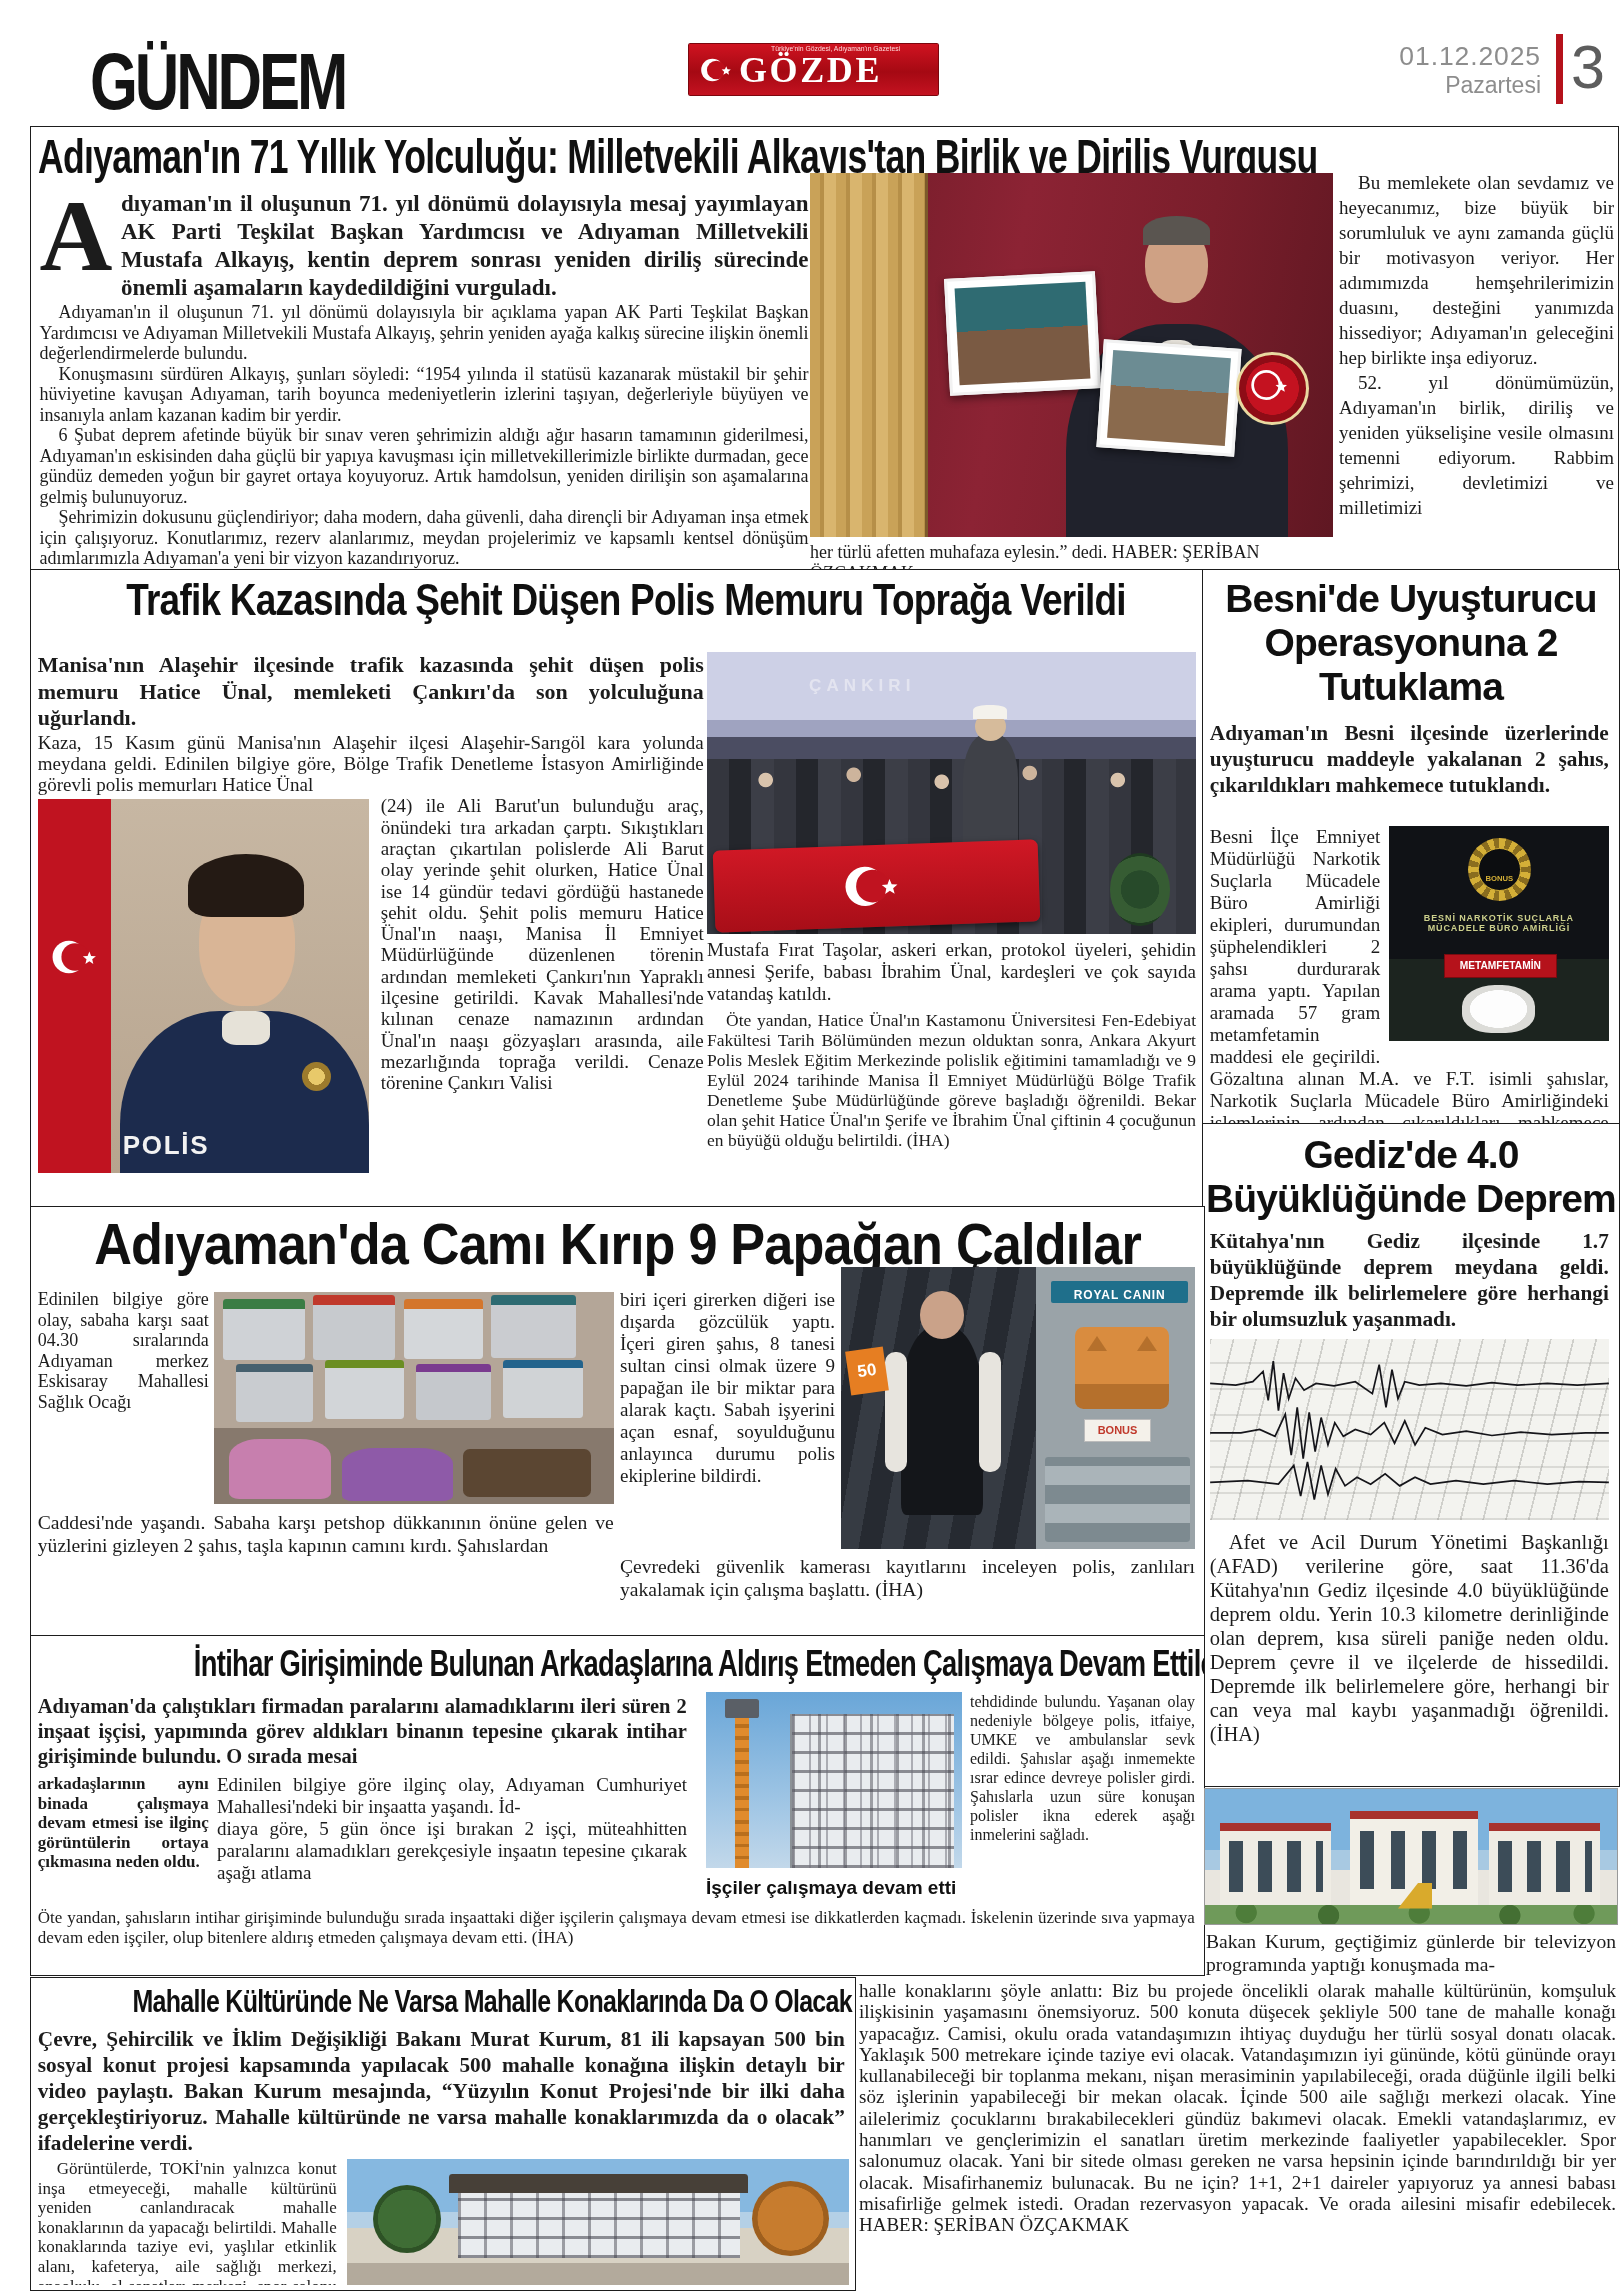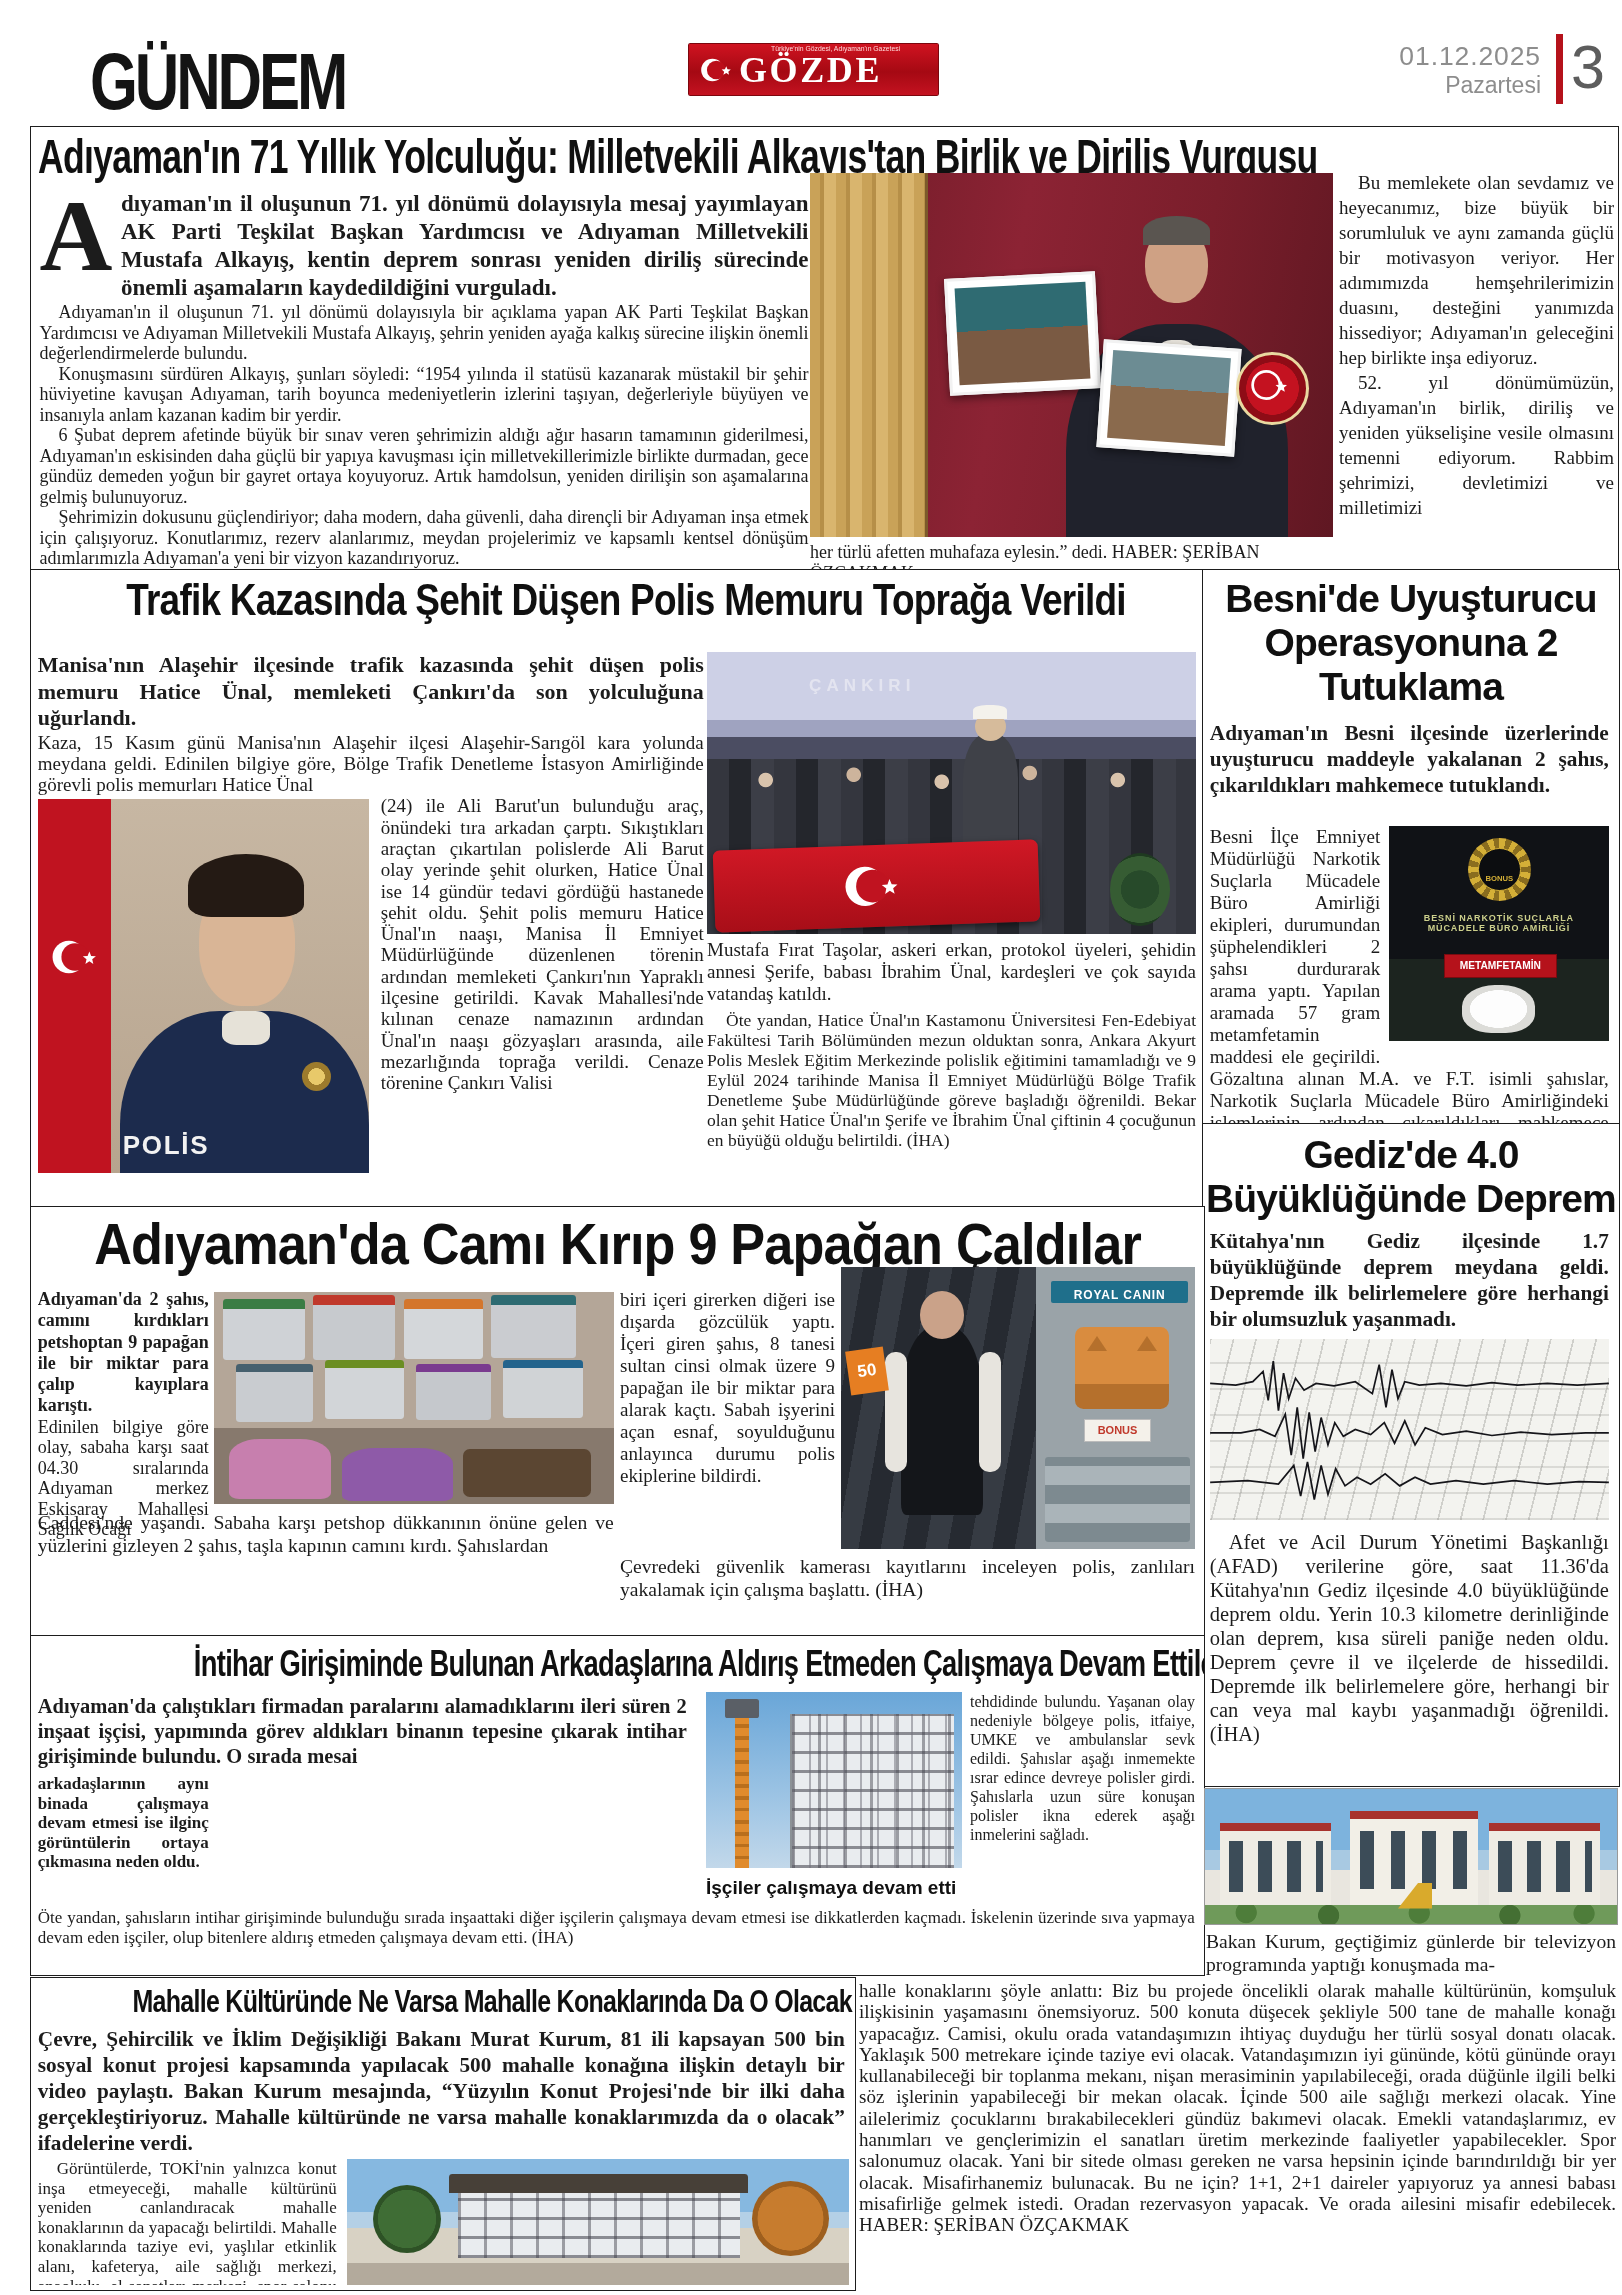--- a/index.html
+++ b/index.html
@@ -196,21 +196,20 @@
       </svg>
     </div>
     <p class="jp abs ind" style="left:6.8px;top:406px;width:399px;font-size:20.5px;line-height:24px;">Afet ve Acil Durum Yönetimi Başkanlığı (AFAD) verilerine göre, saat 11.36'da Kütahya'nın Gediz ilçesinde 4.0 büyüklüğünde deprem oldu. Yerin 10.3 kilometre derinliğinde olan deprem, kısa süreli paniğe neden oldu. Deprem çevre il ve ilçelerde de hissedildi. Depremde ilk belirlemelere göre, herhangi bir can veya mal kaybı yaşanmadığı öğrenildi. (İHA)</p>
   </div>
 
   <div class="box" style="left:30px;top:1206px;width:1173px;height:430px;">
     <div class="abs hl" style="left:0;top:3.4px;width:100%;text-align:center;font-size:58px;">
       <span class="cond" style="transform:scaleX(.9);">Adıyaman'da Camı Kırıp 9 Papağan Çaldılar</span>
     </div>
     <div class="abs" style="left:6.8px;top:82px;width:171px;height:256px;overflow:hidden;">
-      <p class="jp" style="font-size:18px;line-height:21.3px;font-weight:bold;">Adıyaman'da 2 şahıs, camını kırdıkları petshoptan 9 papağan ile bir miktar para çalıp kayıplara karıştı.</p>
       <p class="jp" style="font-size:18px;line-height:20.5px;">Edinilen bilgiye göre olay, sabaha karşı saat 04.30 sıralarında Adıyaman merkez Eskisaray Mahallesi Sağlık Ocağı</p>
     </div>
 
     <div class="photo ph-petshop" style="left:183px;top:85px;width:400px;height:212px;">
       <div class="abs" style="left:8.5px;top:6.8px;width:82px;height:51px;background:#cfd2d6;border-top:10.2px solid #3a7d44;border-radius:3.4px;"></div>
       <div class="abs" style="left:99px;top:3.4px;width:82px;height:55px;background:#c7cace;border-top:10.2px solid #c0392b;border-radius:3.4px;"></div>
       <div class="abs" style="left:190px;top:6.8px;width:79px;height:50px;background:#d4d7da;border-top:10.2px solid #d4762c;border-radius:3.4px;"></div>
       <div class="abs" style="left:277px;top:3.4px;width:85px;height:53px;background:#caccd0;border-top:10.2px solid #2e6b72;border-radius:3.4px;"></div>
       <div class="abs" style="left:22px;top:72px;width:77px;height:50px;background:#c9ccd0;border-top:8.5px solid #46606e;border-radius:3.4px;"></div>
       <div class="abs" style="left:111px;top:68px;width:79px;height:51px;background:#d2d5d8;border-top:8.5px solid #6b8e23;border-radius:3.4px;"></div>
@@ -251,20 +250,24 @@
   </div>
 
   <div class="box" style="left:30px;top:1635px;width:1173px;height:339px;">
     <div class="abs hl" style="left:0;top:6.8px;width:100%;text-align:center;font-size:36px;">
       <span class="cond" style="transform:scaleX(.76);">İntihar Girişiminde Bulunan Arkadaşlarına Aldırış Etmeden Çalışmaya Devam Ettiler</span>
     </div>
     <p class="jp abs" style="left:6.8px;top:58px;width:649px;font-size:20.5px;line-height:25px;font-weight:bold;">Adıyaman'da çalıştıkları firmadan paralarını alamadıklarını ileri süren 2 inşaat işçisi, yapımında görev aldıkları binanın tepesine çıkarak intihar girişiminde bulundu. O sırada mesai</p>
     <div class="abs" style="left:6.8px;top:138px;width:171px;height:125px;overflow:hidden;">
       <p class="jp" style="font-size:17px;line-height:19.6px;font-weight:bold;">arkadaşlarının aynı binada çalışmaya devam etmesi ise ilginç görüntülerin ortaya çıkmasına neden oldu.</p>
     </div>
+    <div class="abs" style="left:186px;top:138px;width:470px;">
+      <p class="jp" style="font-size:19px;line-height:22px;">Edinilen bilgiye göre ilginç olay, Adıyaman Cumhuriyet Mahallesi'ndeki bir inşaatta yaşandı. İd-</p>
+      <p class="jp" style="font-size:19px;line-height:22px;">diaya göre, 5 gün önce işi bırakan 2 işçi, müteahhitten paralarını alamadıkları gerekçesiyle inşaatın tepesine çıkarak aşağı atlama</p>
+    </div>
 
     <div class="photo ph-constr" style="left:675px;top:56px;width:256px;height:176px;">
       <div class="abs winGrid" style="right:8.5px;top:22px;width:162px;height:154px;border-left:2.6px solid #8b9196;"></div>
       <div class="abs" style="right:8.5px;top:22px;width:162px;height:154px;
            background:repeating-linear-gradient(90deg,rgba(110,110,120,.5) 0 1.7px,transparent 1.7px 17px);"></div>
       <div class="abs" style="left:29px;top:8.5px;width:13.7px;height:167px;
            background:repeating-linear-gradient(0deg,#e08b2d 0 8.5px,#b96f1d 8.5px 12px);"></div>
       <div class="abs" style="left:19px;top:6.8px;width:34px;height:19px;background:#5a5f66;border-radius:2.6px;"></div>
     </div>
     <div class="abs hl" style="left:675px;top:241px;width:256px;font-size:19px;letter-spacing:0;">İşçiler çalışmaya devam etti</div>

